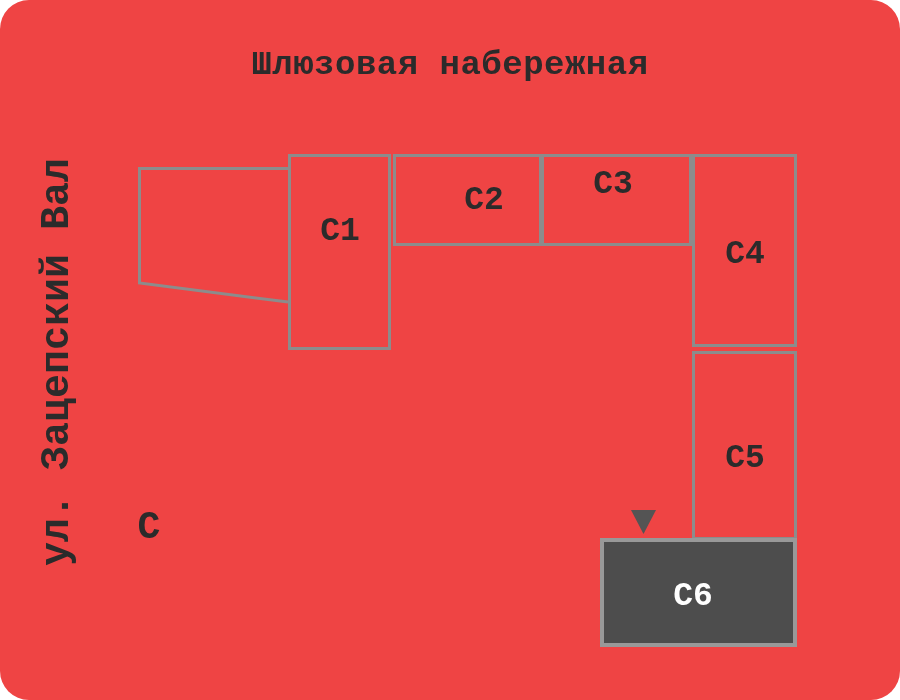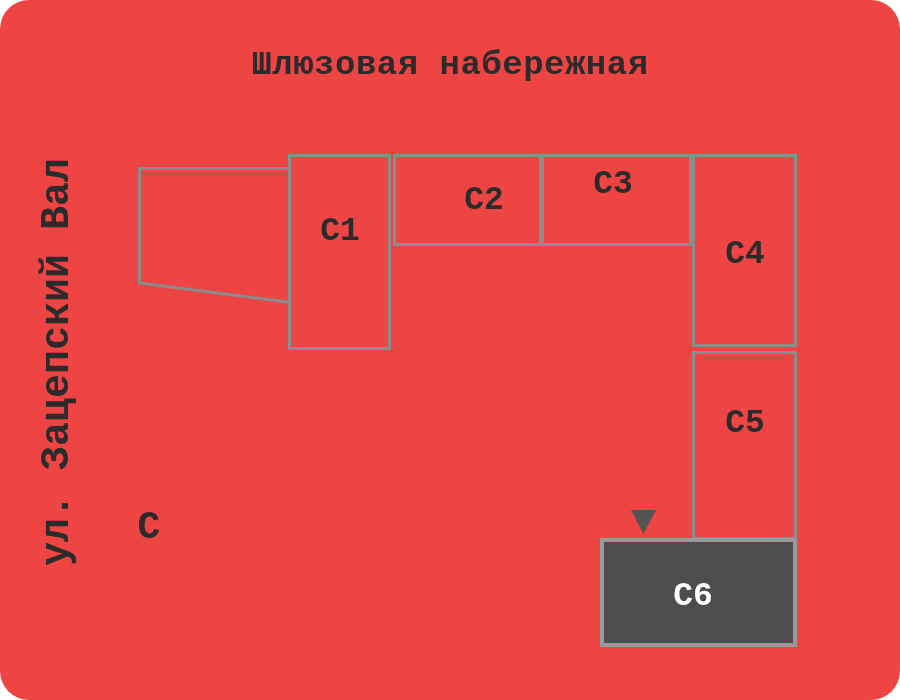--- a/index.html
+++ b/index.html
@@ -93,19 +93,19 @@
   </svg>
 
   <div class="bldg-label" style="left:340px; top:231px;">С1</div>
 
   <div class="bldg-label" style="left:463px; top:200px;margin-left:21px;">С2</div>
 
   <div class="bldg-label" style="left:613px; top:184px;">С3</div>
 
   <div class="bldg-label" style="left:745px; top:254px;">С4</div>
 
-  <div class="bldg-label" style="left:745px; top:423px;">С5</div>
+  <div class="bldg-label" style="left:745px; top:458px;">С5</div>
 
   <div class="bldg-label light" style="left:693px; top:596px;text-align:right;">С6</div>
 
   <div class="corner-label">С</div>
 
 </div>
 
 </body></html>

